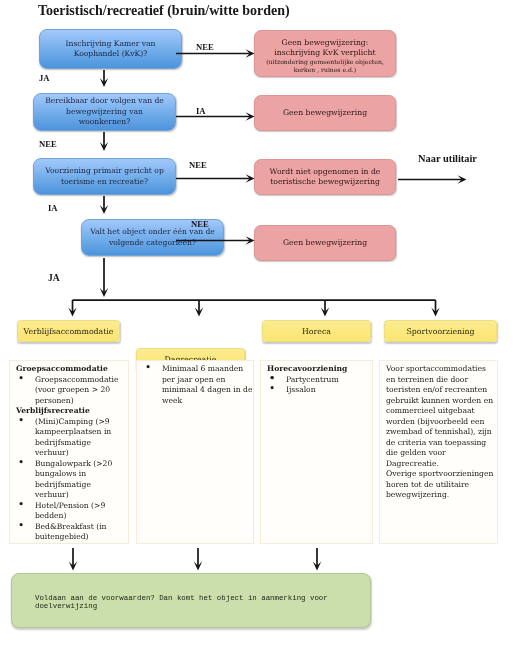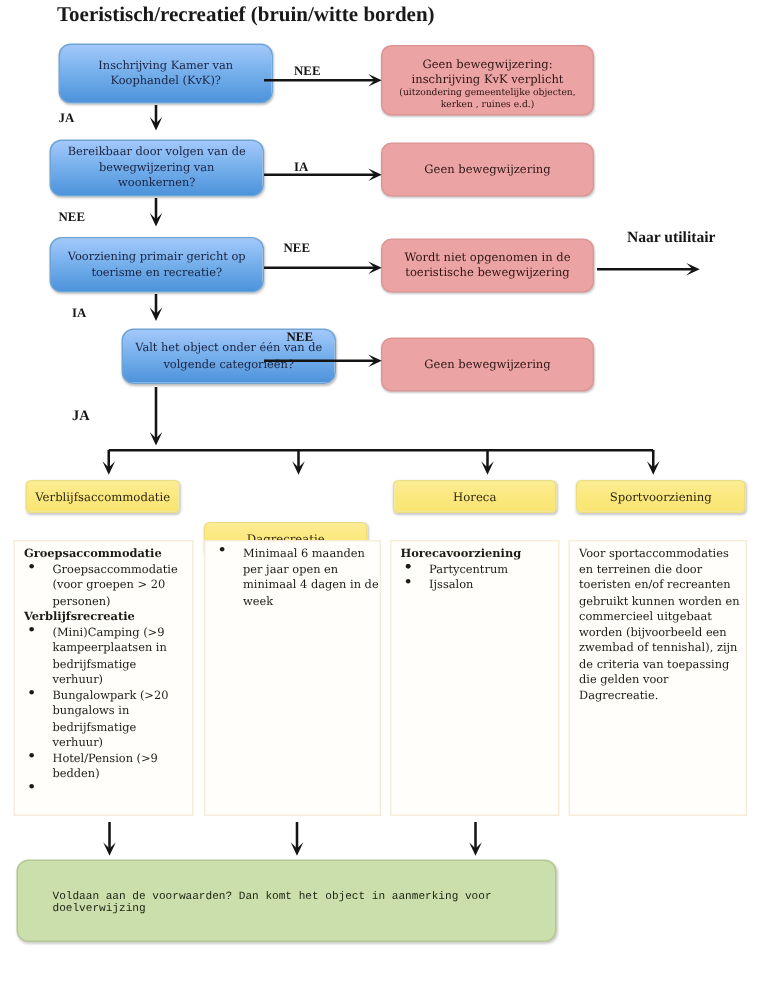--- a/index.html
+++ b/index.html
@@ -106,21 +106,21 @@
   </div>
 
 <div class="lay wbox" style="left:9px;top:360px;width:120px;height:184px;">
   <div class="wtxt">
     <div class="hd">Groepsaccommodatie</div>
     <div class="li"><span class="bl">•</span><span class="tx"><span>Groepsaccommodatie</span><span>(voor groepen &gt; 20</span><span>personen)</span></span></div>
     <div class="hd">Verblijfsrecreatie</div>
     <div class="li"><span class="bl">•</span><span class="tx"><span>(Mini)Camping (&gt;9</span><span>kampeerplaatsen in</span><span>bedrijfsmatige</span><span>verhuur)</span></span></div>
     <div class="li"><span class="bl">•</span><span class="tx"><span>Bungalowpark (&gt;20</span><span>bungalows in</span><span>bedrijfsmatige</span><span>verhuur)</span></span></div>
     <div class="li"><span class="bl">•</span><span class="tx"><span>Hotel/Pension (&gt;9</span><span>bedden)</span></span></div>
-    <div class="li"><span class="bl">•</span></div>
+    <div class="li"><span class="bl">•</span><span class="tx"><span>Bed&amp;Breakfast  (in</span><span>buitengebied)</span></span></div>
   </div>
 </div>
 <div class="lay wbox" style="left:136px;top:360px;width:118px;height:184px;">
   <div class="wtxt">
     <div class="li"><span class="bl">•</span><span class="tx"><span>Minimaal 6 maanden</span><span>per jaar open en</span><span>minimaal 4 dagen in de</span><span>week</span></span></div>
   </div>
 </div>
 <div class="lay wbox" style="left:260px;top:360px;width:113px;height:184px;">
   <div class="wtxt">
     <div class="hd">Horecavoorziening</div>
@@ -135,20 +135,25 @@
         <span>Voor sportaccommodaties</span>
         <span>en terreinen die door</span>
         <span>toeristen en/of recreanten</span>
         <span>gebruikt kunnen worden en</span>
         <span>commercieel uitgebaat</span>
         <span>worden (bijvoorbeeld een</span>
         <span>zwembad of tennishal), zijn</span>
         <span>de criteria van toepassing</span>
         <span>die gelden voor</span>
         <span>Dagrecreatie.</span>
+      </div>
+    <div class="pg">
+        <span>Overige sportvoorzieningen</span>
+        <span>horen tot de utilitaire</span>
+        <span>bewegwijzering.</span>
       </div>
   </div>
 </div>
 
 <div class="lay gbox" style="left:11px;top:573px;width:360px;height:55px;display:flex;align-items:center;">
   <div class="gtxt" style="padding-left:23px;padding-top:3px;">Voldaan aan de voorwaarden? Dan komt het object in aanmerking voor doelverwijzing</div>
 </div>
 
 <svg class="arr" viewBox="0 0 513 656">
   <g stroke="#141414" stroke-width="1.7" fill="none" stroke-linecap="butt">

